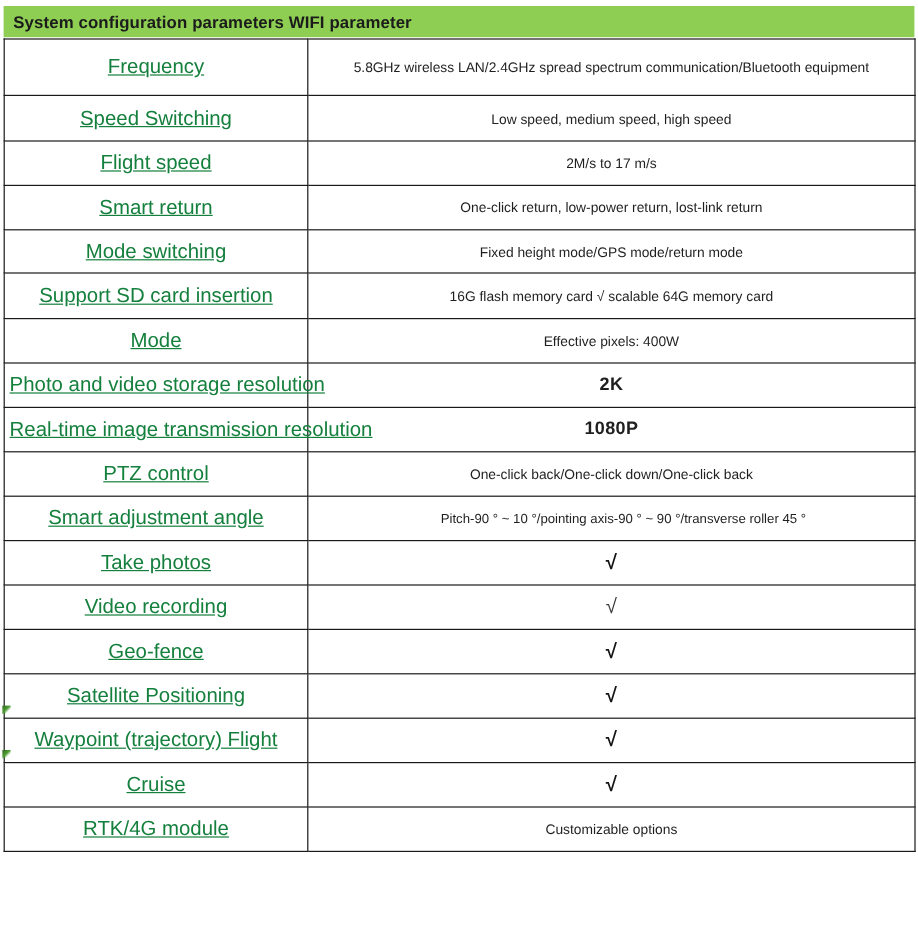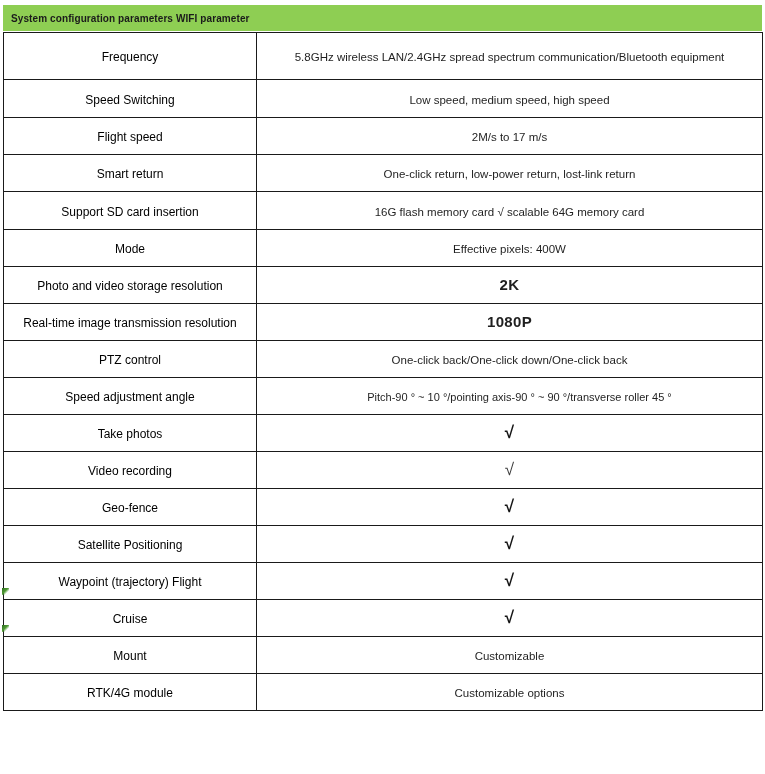--- a/index.html
+++ b/index.html
@@ -27,21 +27,21 @@
     left: 3px;
     top: 5px;
     width: 759px;
     height: 26px;
     background: #8ece53;
     box-sizing: border-box;
     display: flex;
     align-items: center;
   }
   .header-title {
-    font-size: 10px;
+    font-size: 14px;
     font-weight: bold;
     color: #1b1b1b;
     padding-left: 8px;
     letter-spacing: 0.1px;
     white-space: nowrap;
   }
 
   
   .spec-table {
     position: absolute;
@@ -56,24 +56,25 @@
     box-sizing: border-box;
     padding: 2px 4px;
     vertical-align: middle;
     text-align: center;
     background: #ffffff;
   }
   .col-label { width: 253px; }
   .col-value { width: 506px; }
 
   .cell-label {
-    font-size: 12px;
-    color: #000000;
+    font-size: 17px;
+    color: #15803d;
     line-height: 1.25;
     white-space: nowrap;
+    text-decoration: underline;
   }
   .cell-value {
     font-size: 11.5px;
     color: #1f1f1f;
     line-height: 1.3;
   }
 
   
   .wrap-left {
     display: inline-block;
@@ -145,20 +146,24 @@
           <td><span class="cell-value wrap-left">Low speed, medium speed, high speed</span></td>
         </tr>
         <tr style="height: 37px;">
           <td><span class="cell-label">Flight speed</span></td>
           <td><span class="cell-value">2M/s to 17 m/s</span></td>
         </tr>
         <tr style="height: 37px;">
           <td><span class="cell-label">Smart return</span></td>
           <td><span class="cell-value">One-click return, low-power return, lost-link return</span></td>
         </tr>
+        <tr style="height: 36px;">
+          <td><span class="cell-label">Mode switching</span></td>
+          <td><span class="cell-value">Fixed height mode/GPS mode/return mode</span></td>
+        </tr>
         <tr style="height: 38px;">
           <td><span class="cell-label wrap-center" style="white-space: normal;">Support SD card insertion</span></td>
           <td><span class="cell-value">16G flash memory card √ scalable 64G memory card</span></td>
         </tr>
         <tr style="height: 37px;">
           <td><span class="cell-label">Mode</span></td>
           <td><span class="cell-value">Effective pixels: 400W</span></td>
         </tr>
         <tr style="height: 37px;">
           <td><span class="cell-label">Photo and video storage resolution</span></td>
@@ -166,21 +171,21 @@
         </tr>
         <tr style="height: 37px;">
           <td><span class="cell-label">Real-time image transmission resolution</span></td>
           <td><span class="cell-value value-big">1080P</span></td>
         </tr>
         <tr style="height: 37px;">
           <td><span class="cell-label">PTZ control</span></td>
           <td><span class="cell-value">One-click back/One-click down/One-click back</span></td>
         </tr>
         <tr style="height: 37px;">
-          <td><span class="cell-label">Speed adjustment angle</span></td>
+          <td><span class="cell-label">Smart adjustment angle</span></td>
           <td><span class="cell-value value-small">Pitch-90 ° ~ 10 °/pointing axis-90 ° ~ 90 °/transverse roller 45 °</span></td>
         </tr>
         <tr style="height: 37px;">
           <td><span class="cell-label">Take photos</span></td>
           <td><span class="cell-value check-bold">√</span></td>
         </tr>
         <tr style="height: 37px;">
           <td><span class="cell-label">Video recording</span></td>
           <td><span class="cell-value check-light">√</span></td>
         </tr>
@@ -194,24 +199,20 @@
         </tr>
         <tr style="height: 37px;">
           <td><span class="cell-label">Waypoint (trajectory) Flight</span></td>
           <td><span class="cell-value check-bold">√</span></td>
         </tr>
         <tr style="height: 37px;">
           <td><span class="cell-label">Cruise</span></td>
           <td><span class="cell-value check-bold">√</span></td>
         </tr>
         <tr style="height: 37px;">
-          <td><span class="cell-label">Mount</span></td>
-          <td><span class="cell-value">Customizable</span></td>
-        </tr>
-        <tr style="height: 37px;">
           <td><span class="cell-label">RTK/4G module</span></td>
           <td><span class="cell-value">Customizable options</span></td>
         </tr>
       </tbody>
   </table>
 
   <div class="fleck fleck-a"></div>
   <div class="fleck fleck-b"></div>
 
 </div>

